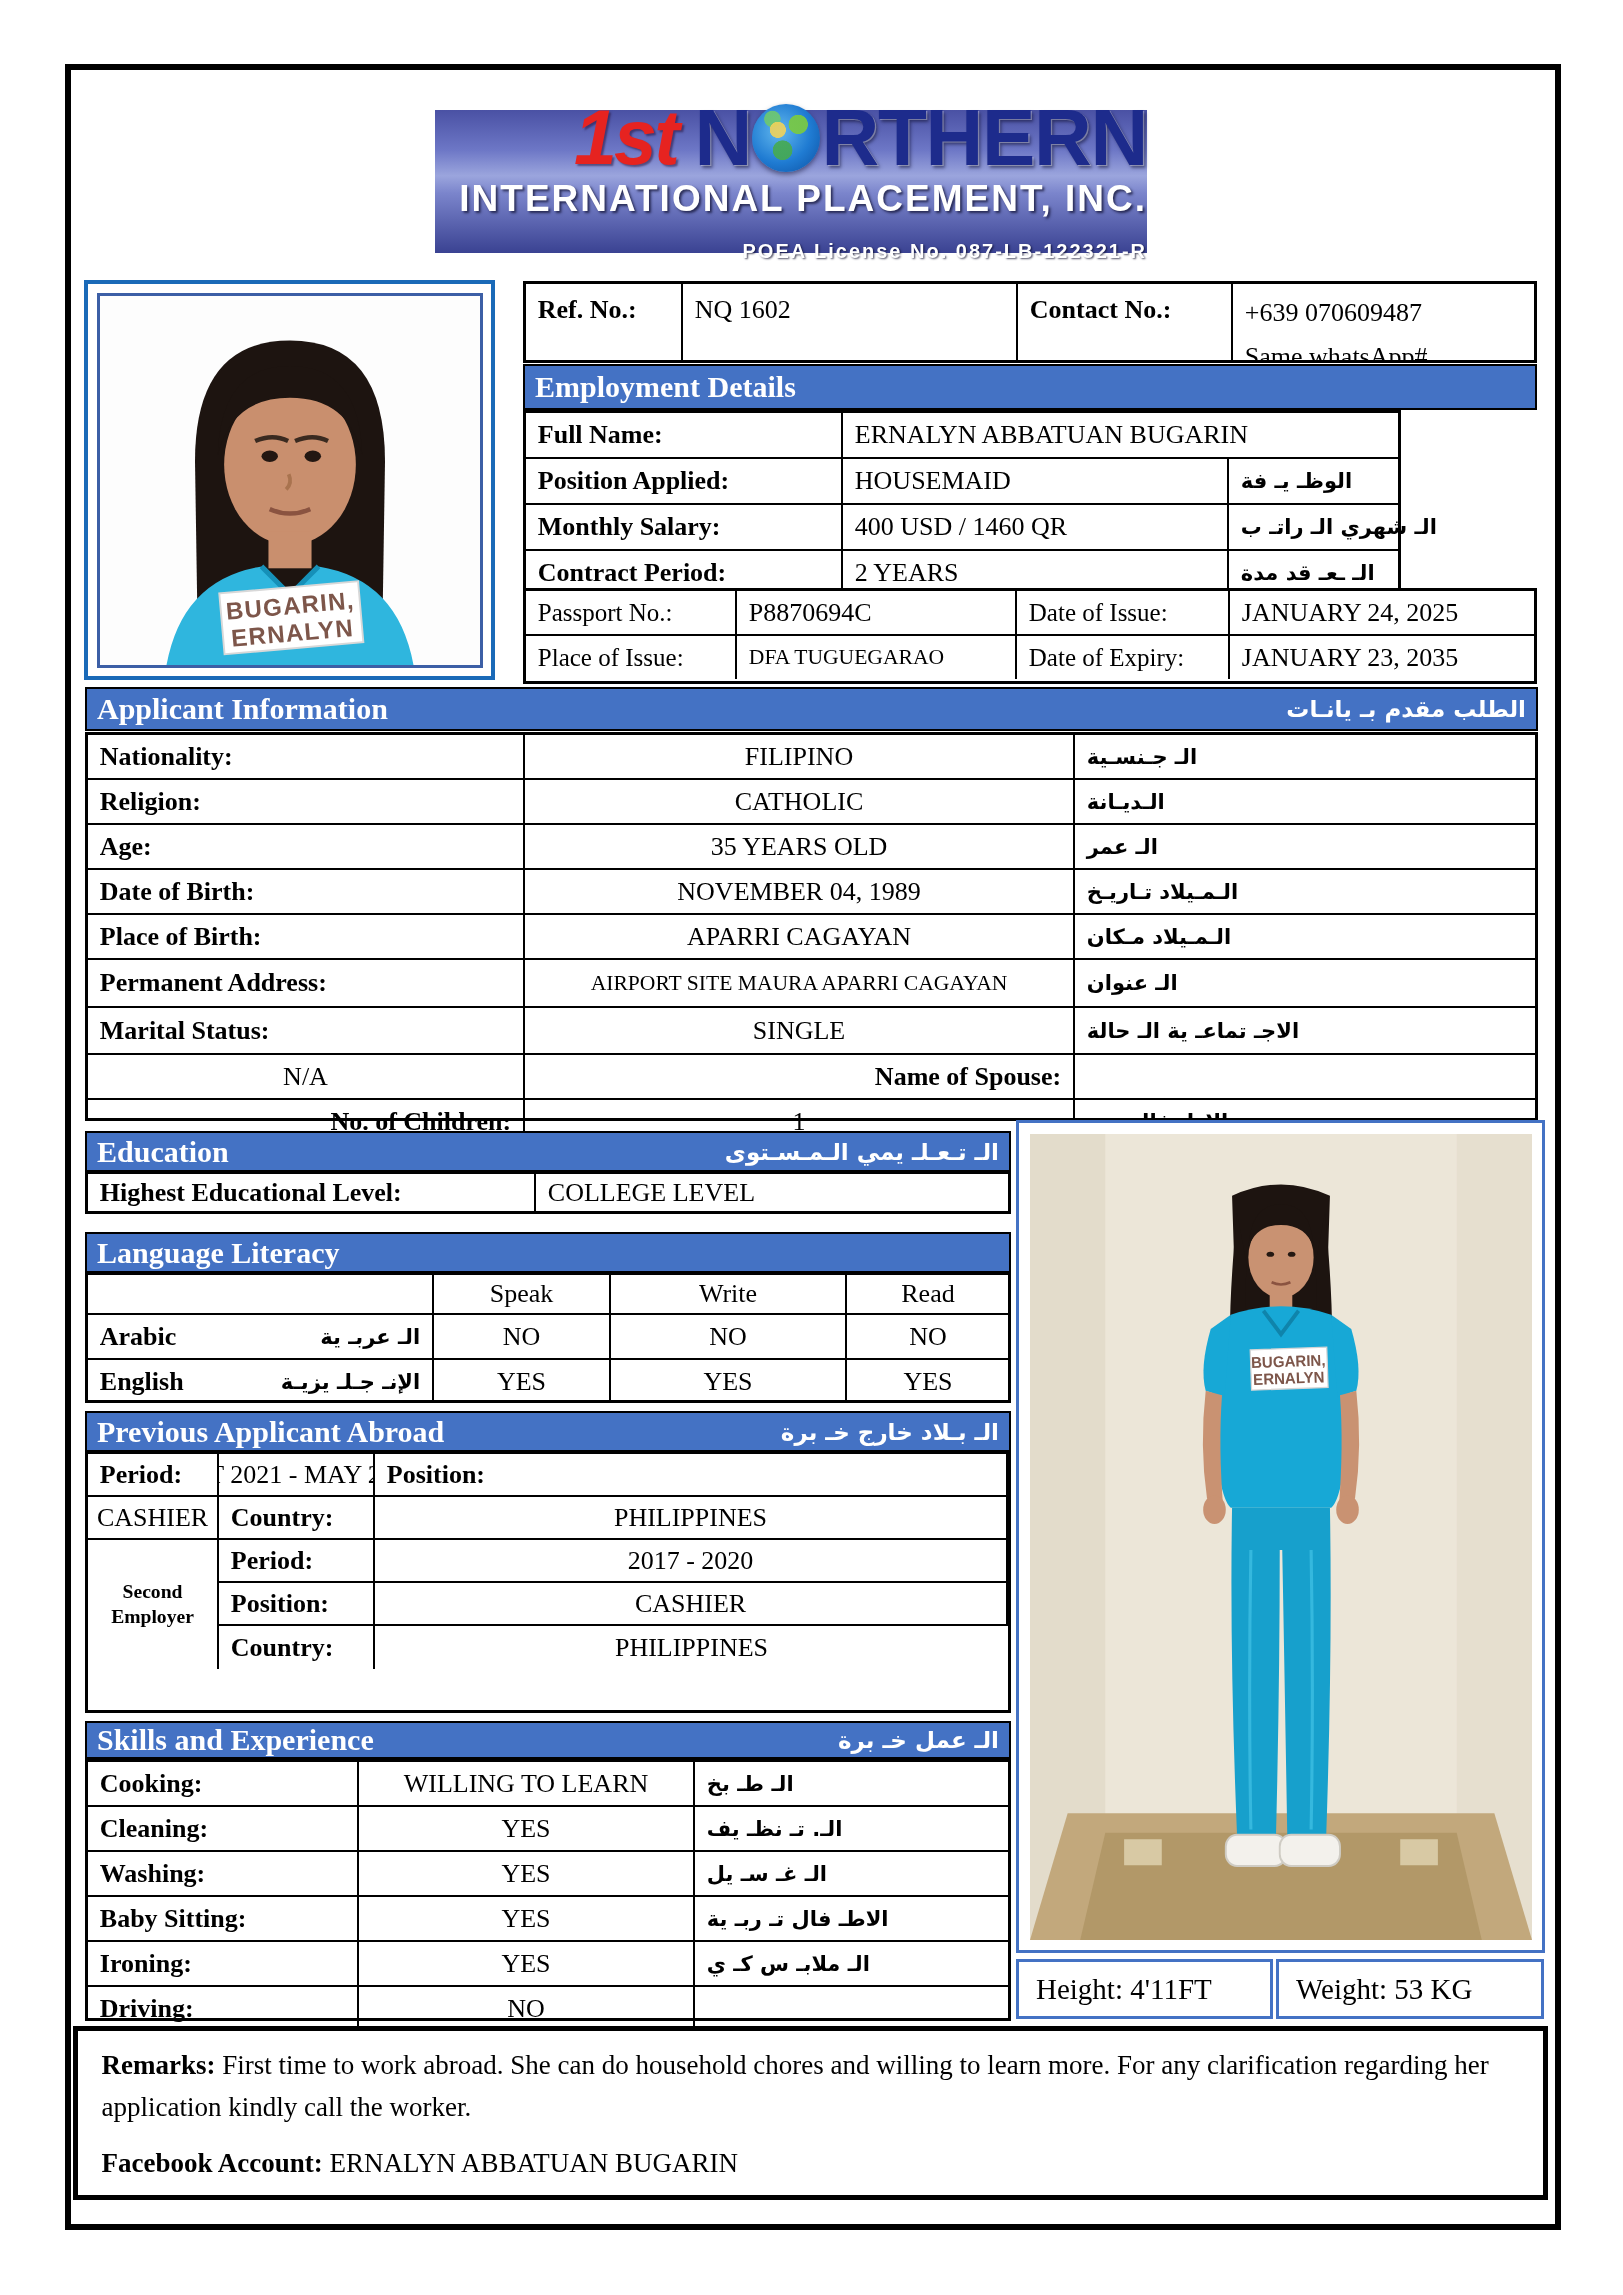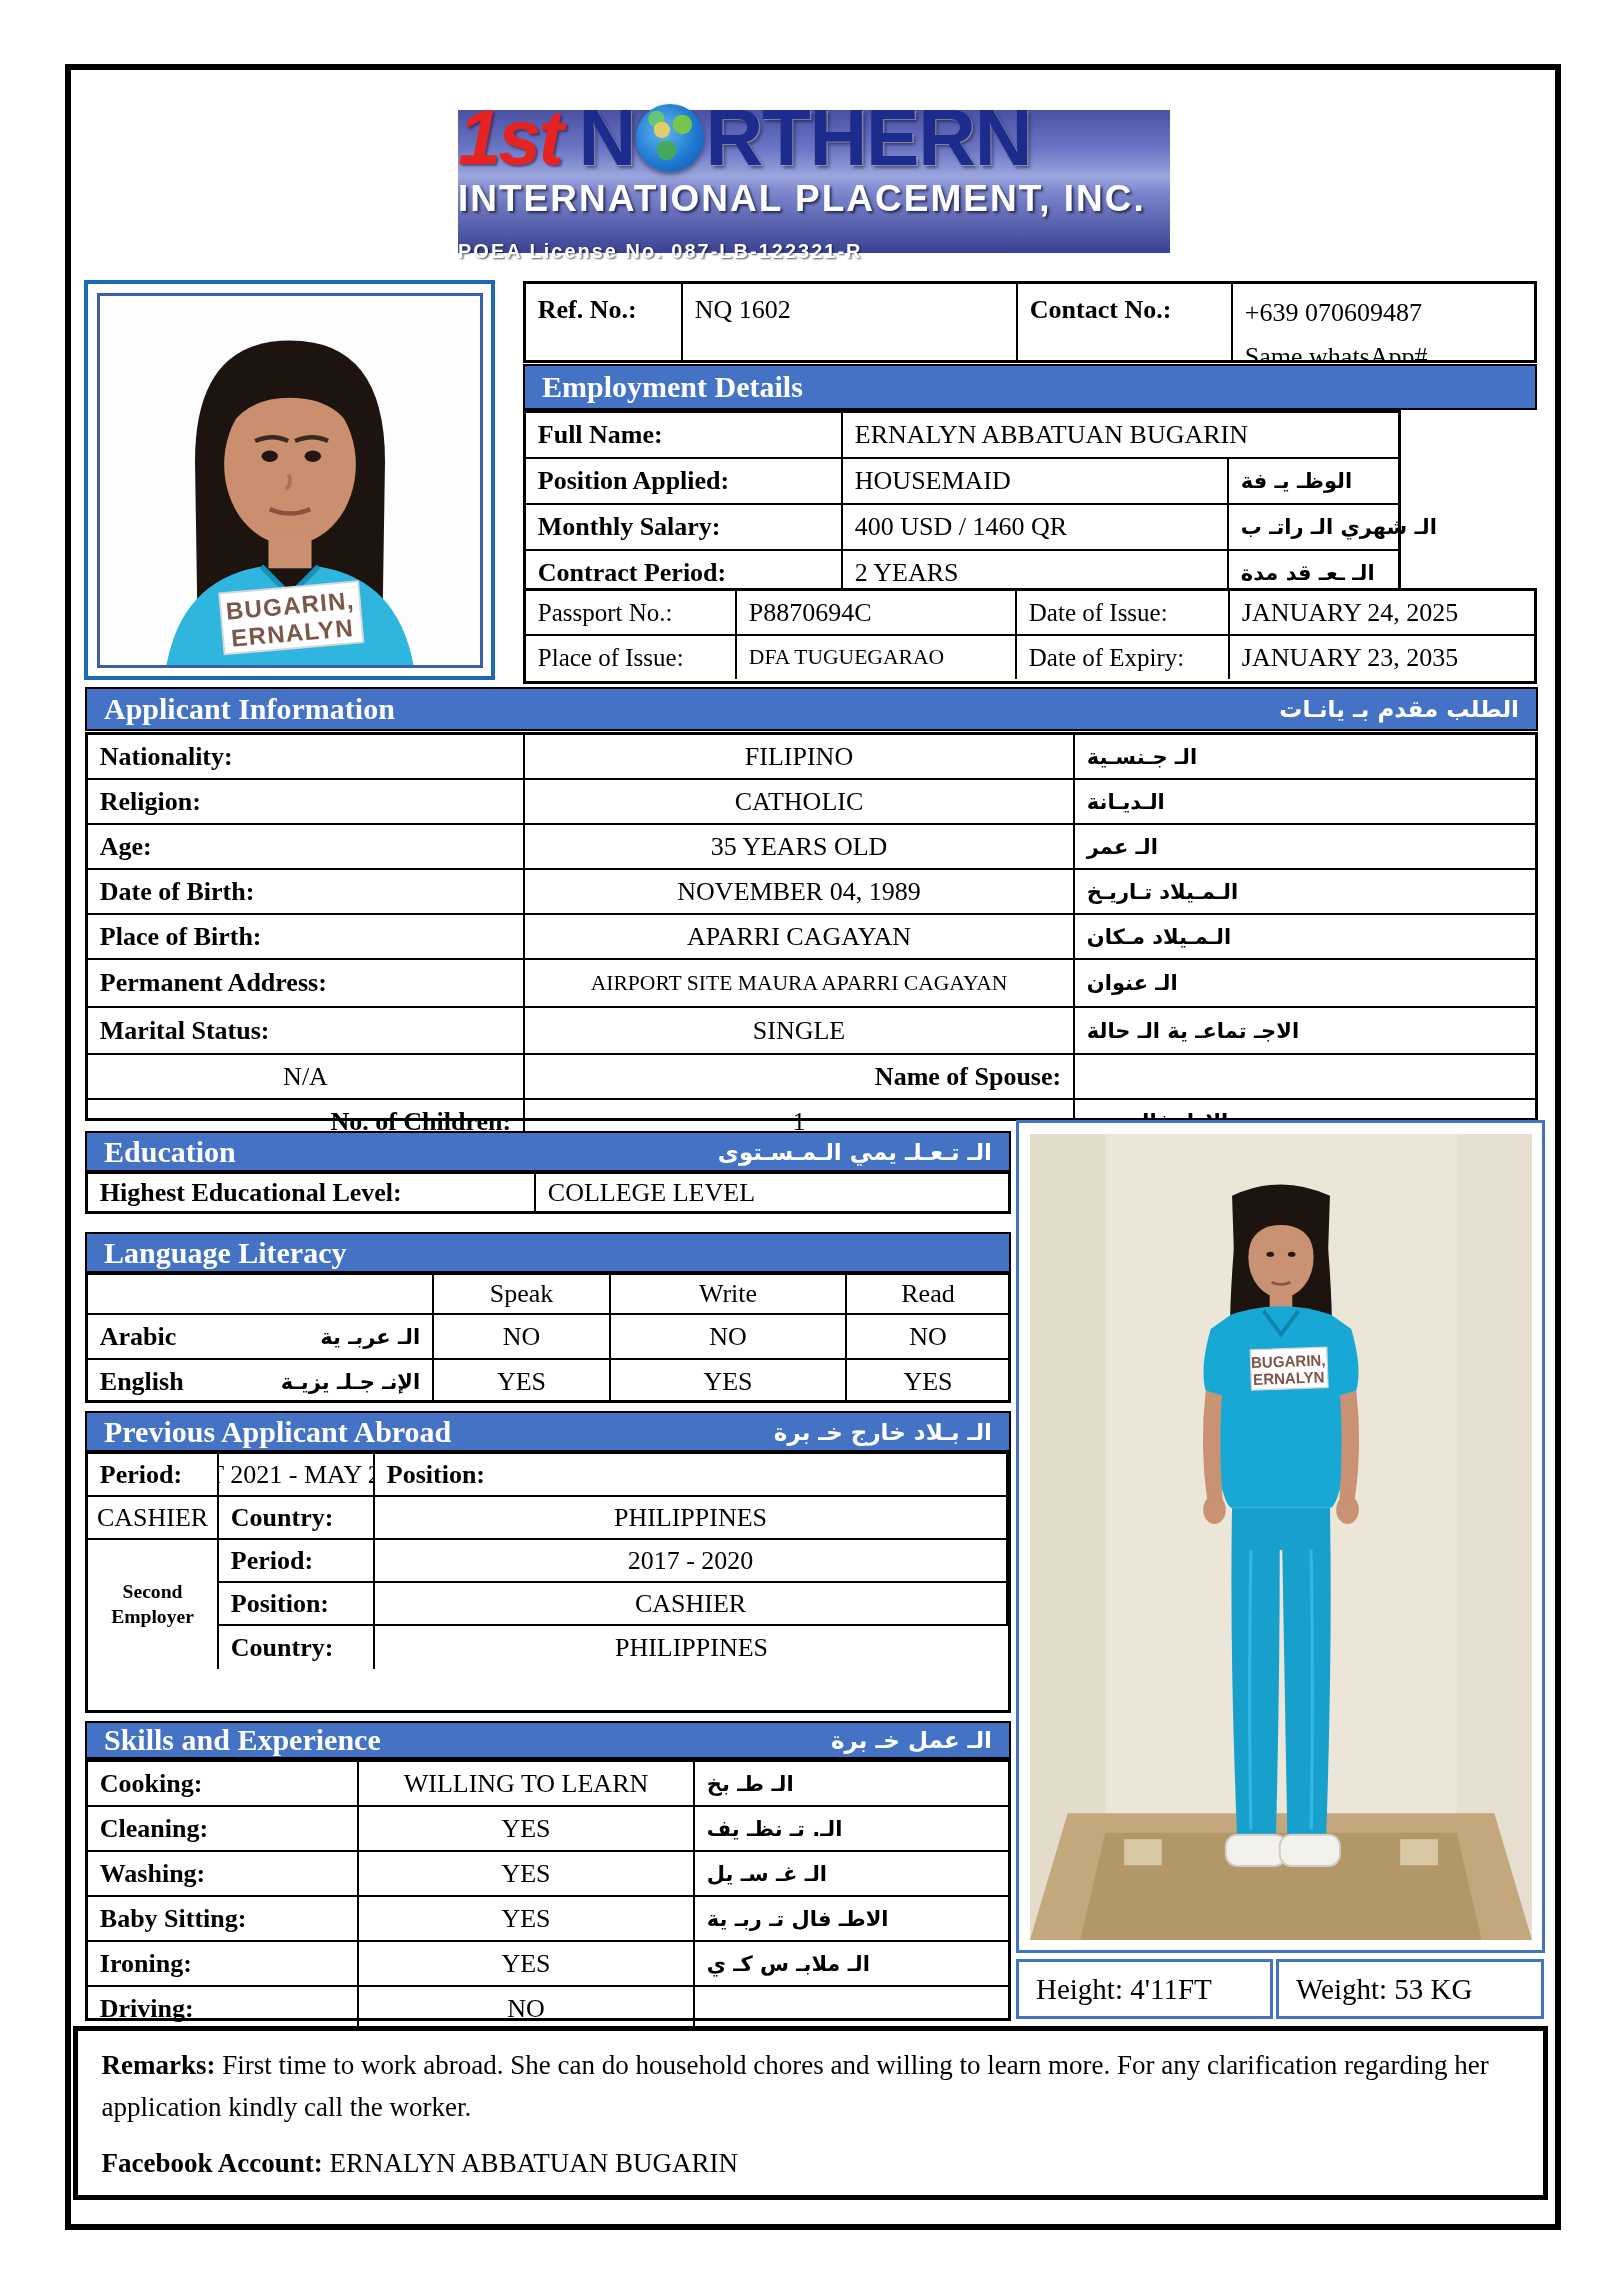--- a/index.html
+++ b/index.html
@@ -4,23 +4,23 @@
 <style>
   html,body{margin:0;padding:0;background:#ffffff;}
   .page{position:relative;width:1623px;height:2295px;background:#ffffff;
         font-family:"Liberation Serif",serif;color:#000;overflow:hidden;}
   .abs{position:absolute;box-sizing:border-box;}
 
   
   .outer-border{left:65px;top:64px;width:1496px;height:2166px;border:6.5px solid #000;}
 
   
-  .logo{left:458px;top:110px;width:712px;height:143px;
+  .logo{left:435px;top:110px;width:712px;height:143px;
         background:linear-gradient(180deg,#4a51a4 0%,#6d77c6 28%,#9ba5dd 46%,#7b85cc 58%,#3a4292 100%);
-        display:flex;flex-direction:column;align-items:flex-start;justify-content:center;
+        display:flex;flex-direction:column;align-items:flex-end;justify-content:center;
         font-family:"Liberation Sans",sans-serif;}
   .logo-row1{display:flex;align-items:center;line-height:1;margin-top:2.6px;}
   .logo-1st{color:#e62320;font-weight:bold;font-style:italic;font-size:77px;
             text-shadow:2px 2px 2px rgba(40,20,60,.55);margin-right:17px;letter-spacing:-2.6px;}
   .logo-n{color:#1d2b8c;font-weight:800;font-size:80px;letter-spacing:-1.3px;
           text-shadow:1.3px 1.3px 0 rgba(255,255,255,.35),2.6px 2.6px 3.3px rgba(10,10,40,.5);}
   .logo-globe{display:inline-block;width:68px;height:68px;border-radius:50%;margin:0 1.3px;
       background:
         radial-gradient(circle at 68% 30%,rgba(120,200,70,.95) 0 14%,transparent 15%),
         radial-gradient(circle at 38% 38%,rgba(240,210,90,.9) 0 13%,transparent 14%),
@@ -31,21 +31,21 @@
   .logo-row2{color:#fff;font-weight:bold;font-size:37px;letter-spacing:2px;line-height:1.1;
              text-shadow:2px 2px 2.6px rgba(10,10,40,.7);margin-top:1.3px;}
   .logo-row3{color:#fff;font-weight:bold;font-size:20px;letter-spacing:2px;margin-top:20px;
              text-shadow:1.3px 1.3px 2px rgba(10,10,40,.7);}
   .logo-blur{width:88%;height:9.2px;margin-top:5.2px;border-radius:2px;opacity:.55;
       background:repeating-linear-gradient(90deg,rgba(255,255,255,.8) 0 9.2px,rgba(255,255,255,.1) 9.2px 14.4px);
       filter:blur(2px);}
 
   
   .bar{background:#4472C4;color:#fff;border:2.6px solid #000;display:flex;align-items:center;
-       justify-content:space-between;padding:0 17px;font-weight:bold;font-size:30px;}
+       justify-content:space-between;padding:0 10px;font-weight:bold;font-size:30px;}
   .bar .ar{font-family:"DejaVu Sans",sans-serif;font-size:23px;direction:rtl;font-weight:bold;}
   .tbl{border:3.3px solid #000;background:#fff;}
   .trow{display:grid;border-bottom:2.6px solid #000;}
   .trow:last-child{border-bottom:none;}
   .cell{border-right:2.6px solid #000;padding:0 11.8px;display:flex;align-items:center;
         font-size:26px;overflow:hidden;box-sizing:border-box;white-space:nowrap;}
   .cell:last-child{border-right:none;}
   .lbl{font-weight:bold;}
   .ctr{justify-content:center;text-align:center;}
   .rgt{justify-content:flex-end;text-align:right;}

